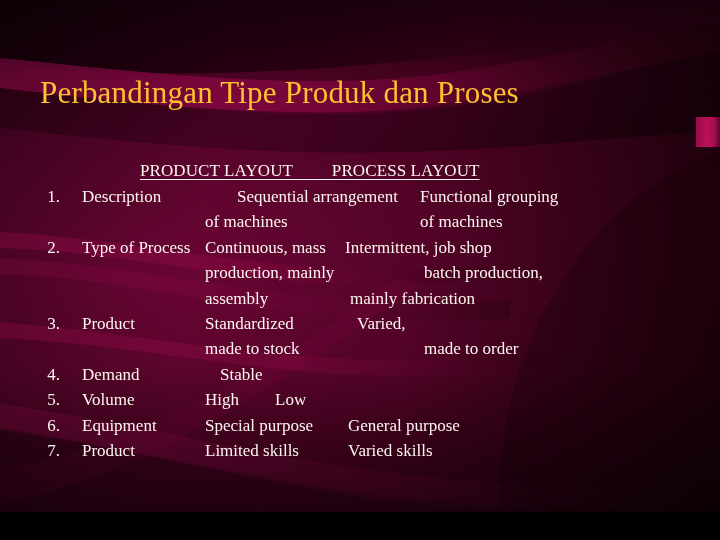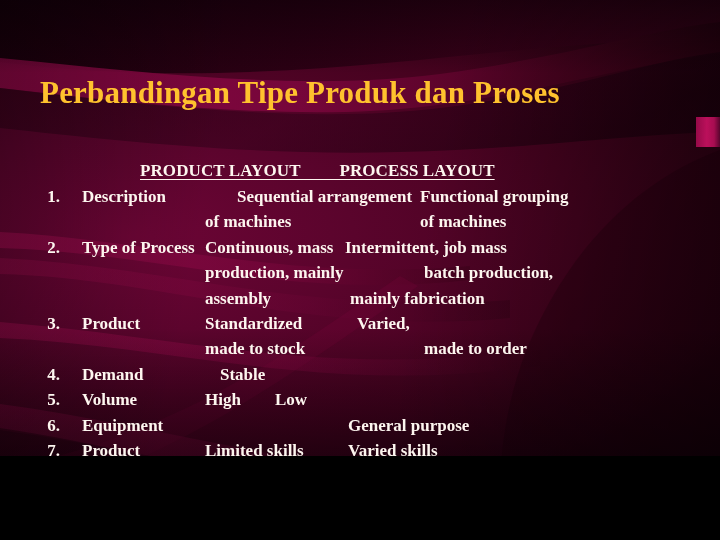--- a/index.html
+++ b/index.html
@@ -3,25 +3,24 @@
 <meta charset="utf-8">
 <style>
   html, body {
     margin: 0;
     padding: 0;
     background: #000;
   }
   #slide {
     position: relative;
     width: 720px;
-    height: 456px;
+    height: 512px;
     overflow: hidden;
     background: #3d0024;
     font-family: "Liberation Serif", "DejaVu Serif", serif;
-    font-weight: bold;
     -webkit-font-smoothing: antialiased;
   }
 
   
   .bg-base {
     position: absolute;
     inset: 0;
     background:
       radial-gradient(120% 90% at 18% 52%, #6d0536 0%, #5a042c 26%, #46021f 52%, #320115 74%, #25000f 100%);
   }
@@ -207,21 +206,21 @@
           <span class="cell" style="left:205px;">of machines</span>
           <span class="cell" style="left:420px;">of machines</span>
         </div>
       </div>
 
       <div class="row">
         <div class="line">
           <span class="num" style="left:36px;">2.</span>
           <span class="lbl" style="left:82px;">Type of Process</span>
           <span class="cell" style="left:205px;">Continuous, mass</span>
-          <span class="cell" style="left:345px;">Intermittent, job mass</span>
+          <span class="cell" style="left:345px;">Intermittent, job shop</span>
         </div>
         <div class="line">
           <span class="cell" style="left:205px;">production, mainly</span>
           <span class="cell" style="left:424px;">batch production,</span>
         </div>
         <div class="line">
           <span class="cell" style="left:205px;">assembly</span>
           <span class="cell" style="left:350px;">mainly fabrication</span>
         </div>
       </div>
@@ -253,20 +252,21 @@
           <span class="lbl" style="left:82px;">Volume</span>
           <span class="cell" style="left:205px;">High</span>
           <span class="cell" style="left:275px;">Low</span>
         </div>
       </div>
 
       <div class="row">
         <div class="line">
           <span class="num" style="left:36px;">6.</span>
           <span class="lbl" style="left:82px;">Equipment</span>
+          <span class="cell" style="left:205px;">Special purpose</span>
           <span class="cell" style="left:348px;">General purpose</span>
         </div>
       </div>
 
       <div class="row">
         <div class="line">
           <span class="num" style="left:36px;">7.</span>
           <span class="lbl" style="left:82px;">Product</span>
           <span class="cell" style="left:205px;">Limited skills</span>
           <span class="cell" style="left:348px;">Varied skills</span>

